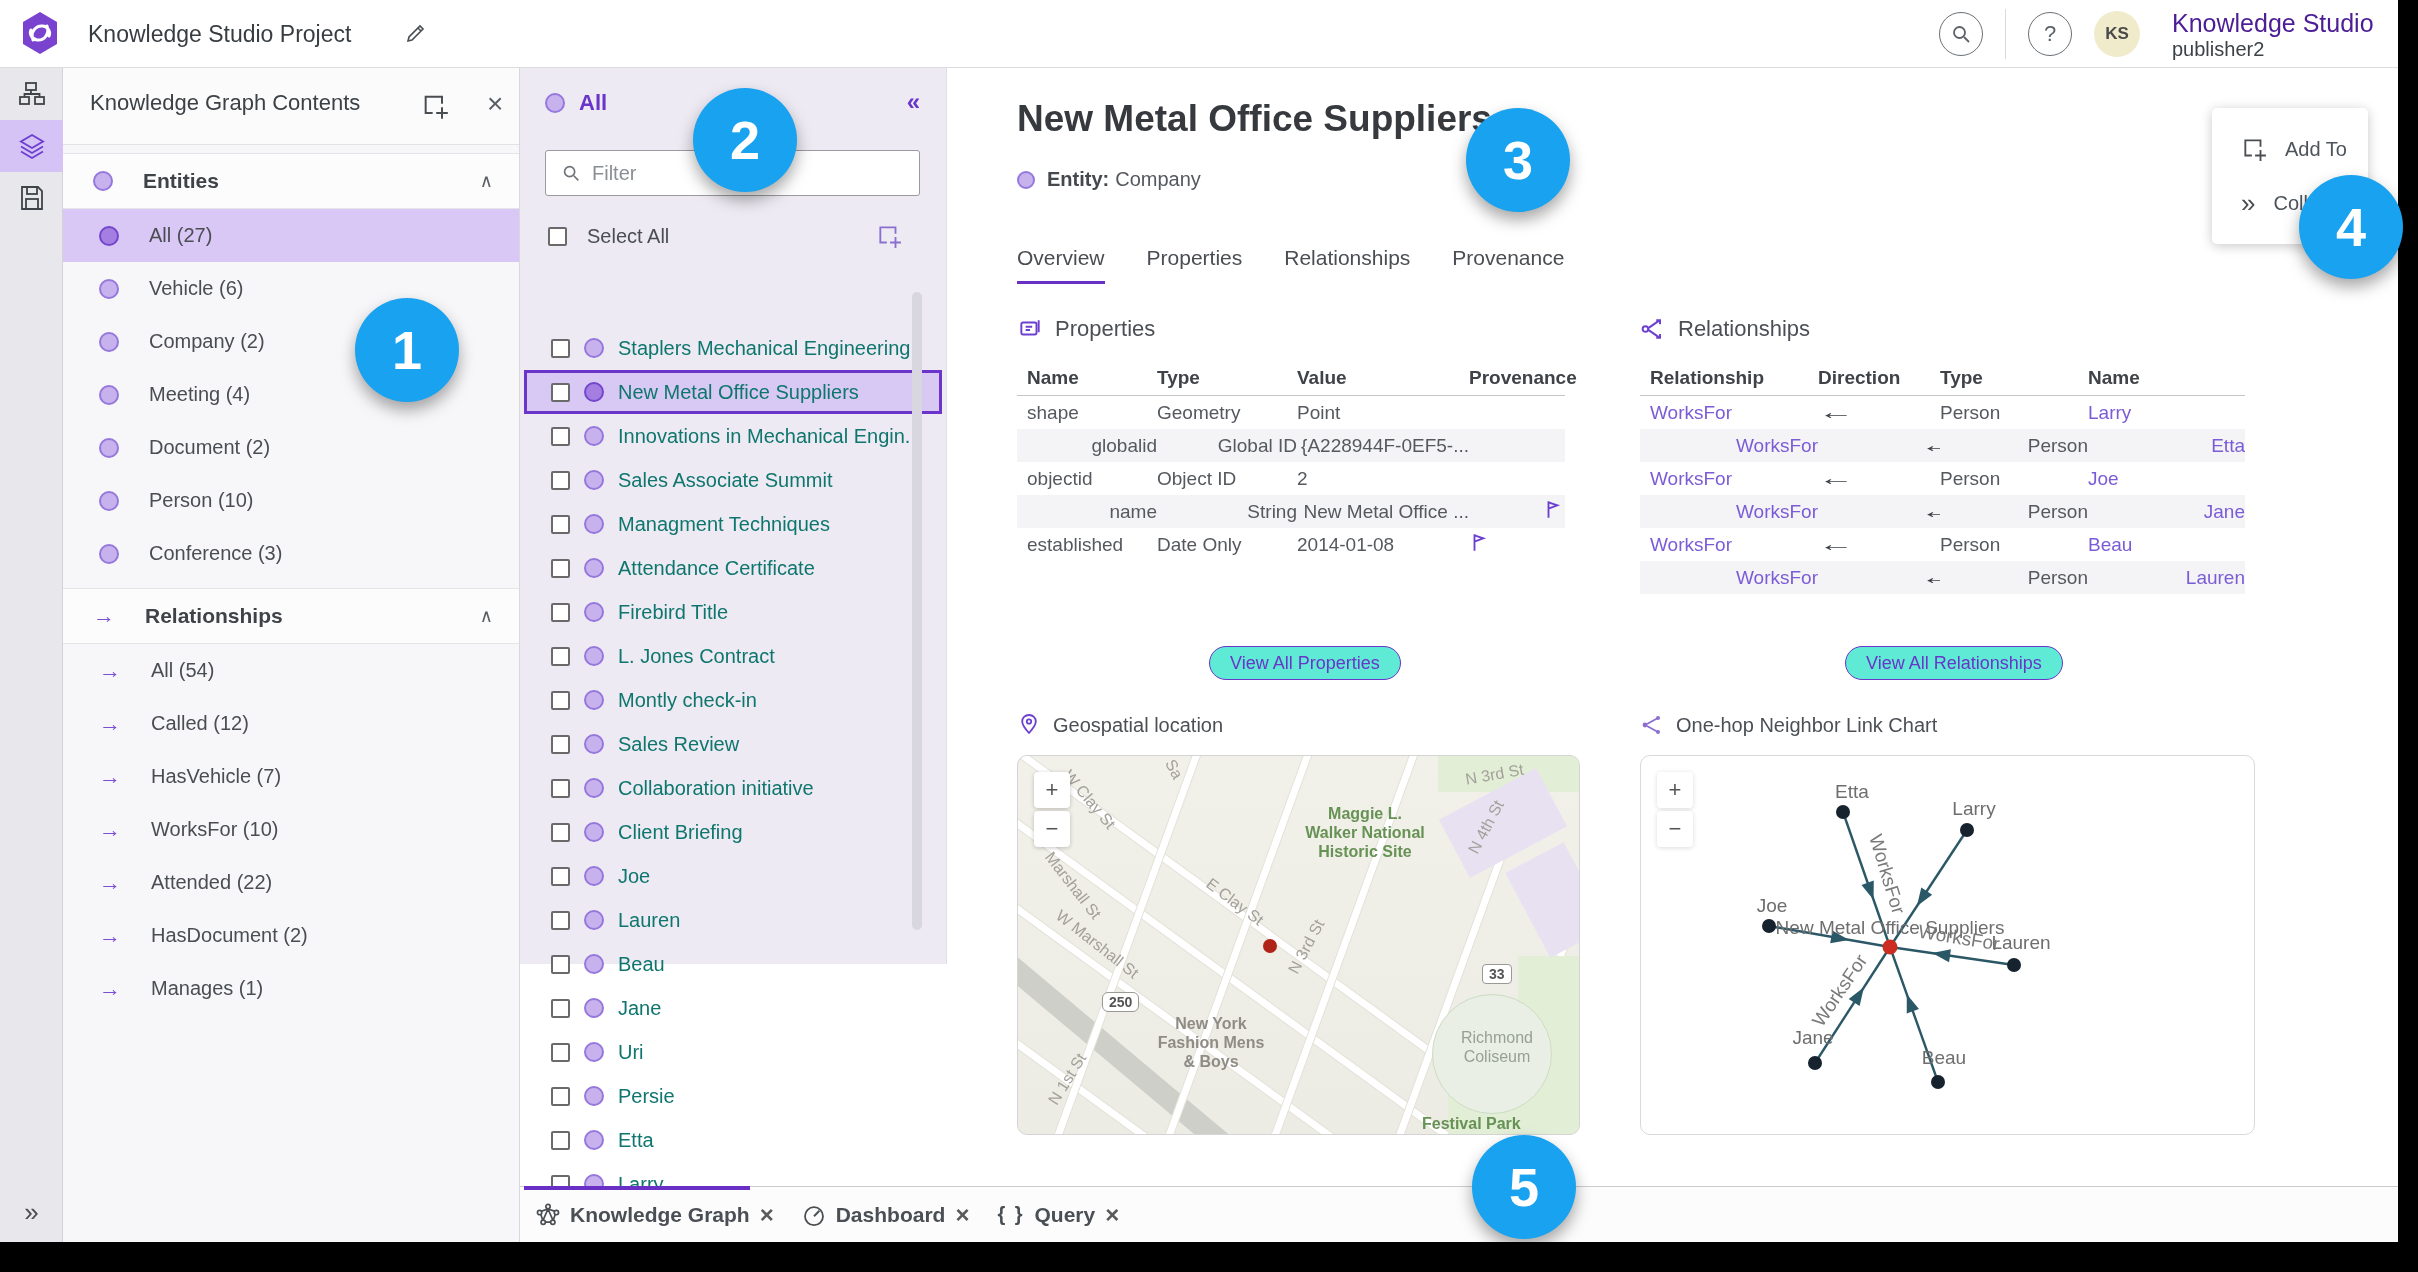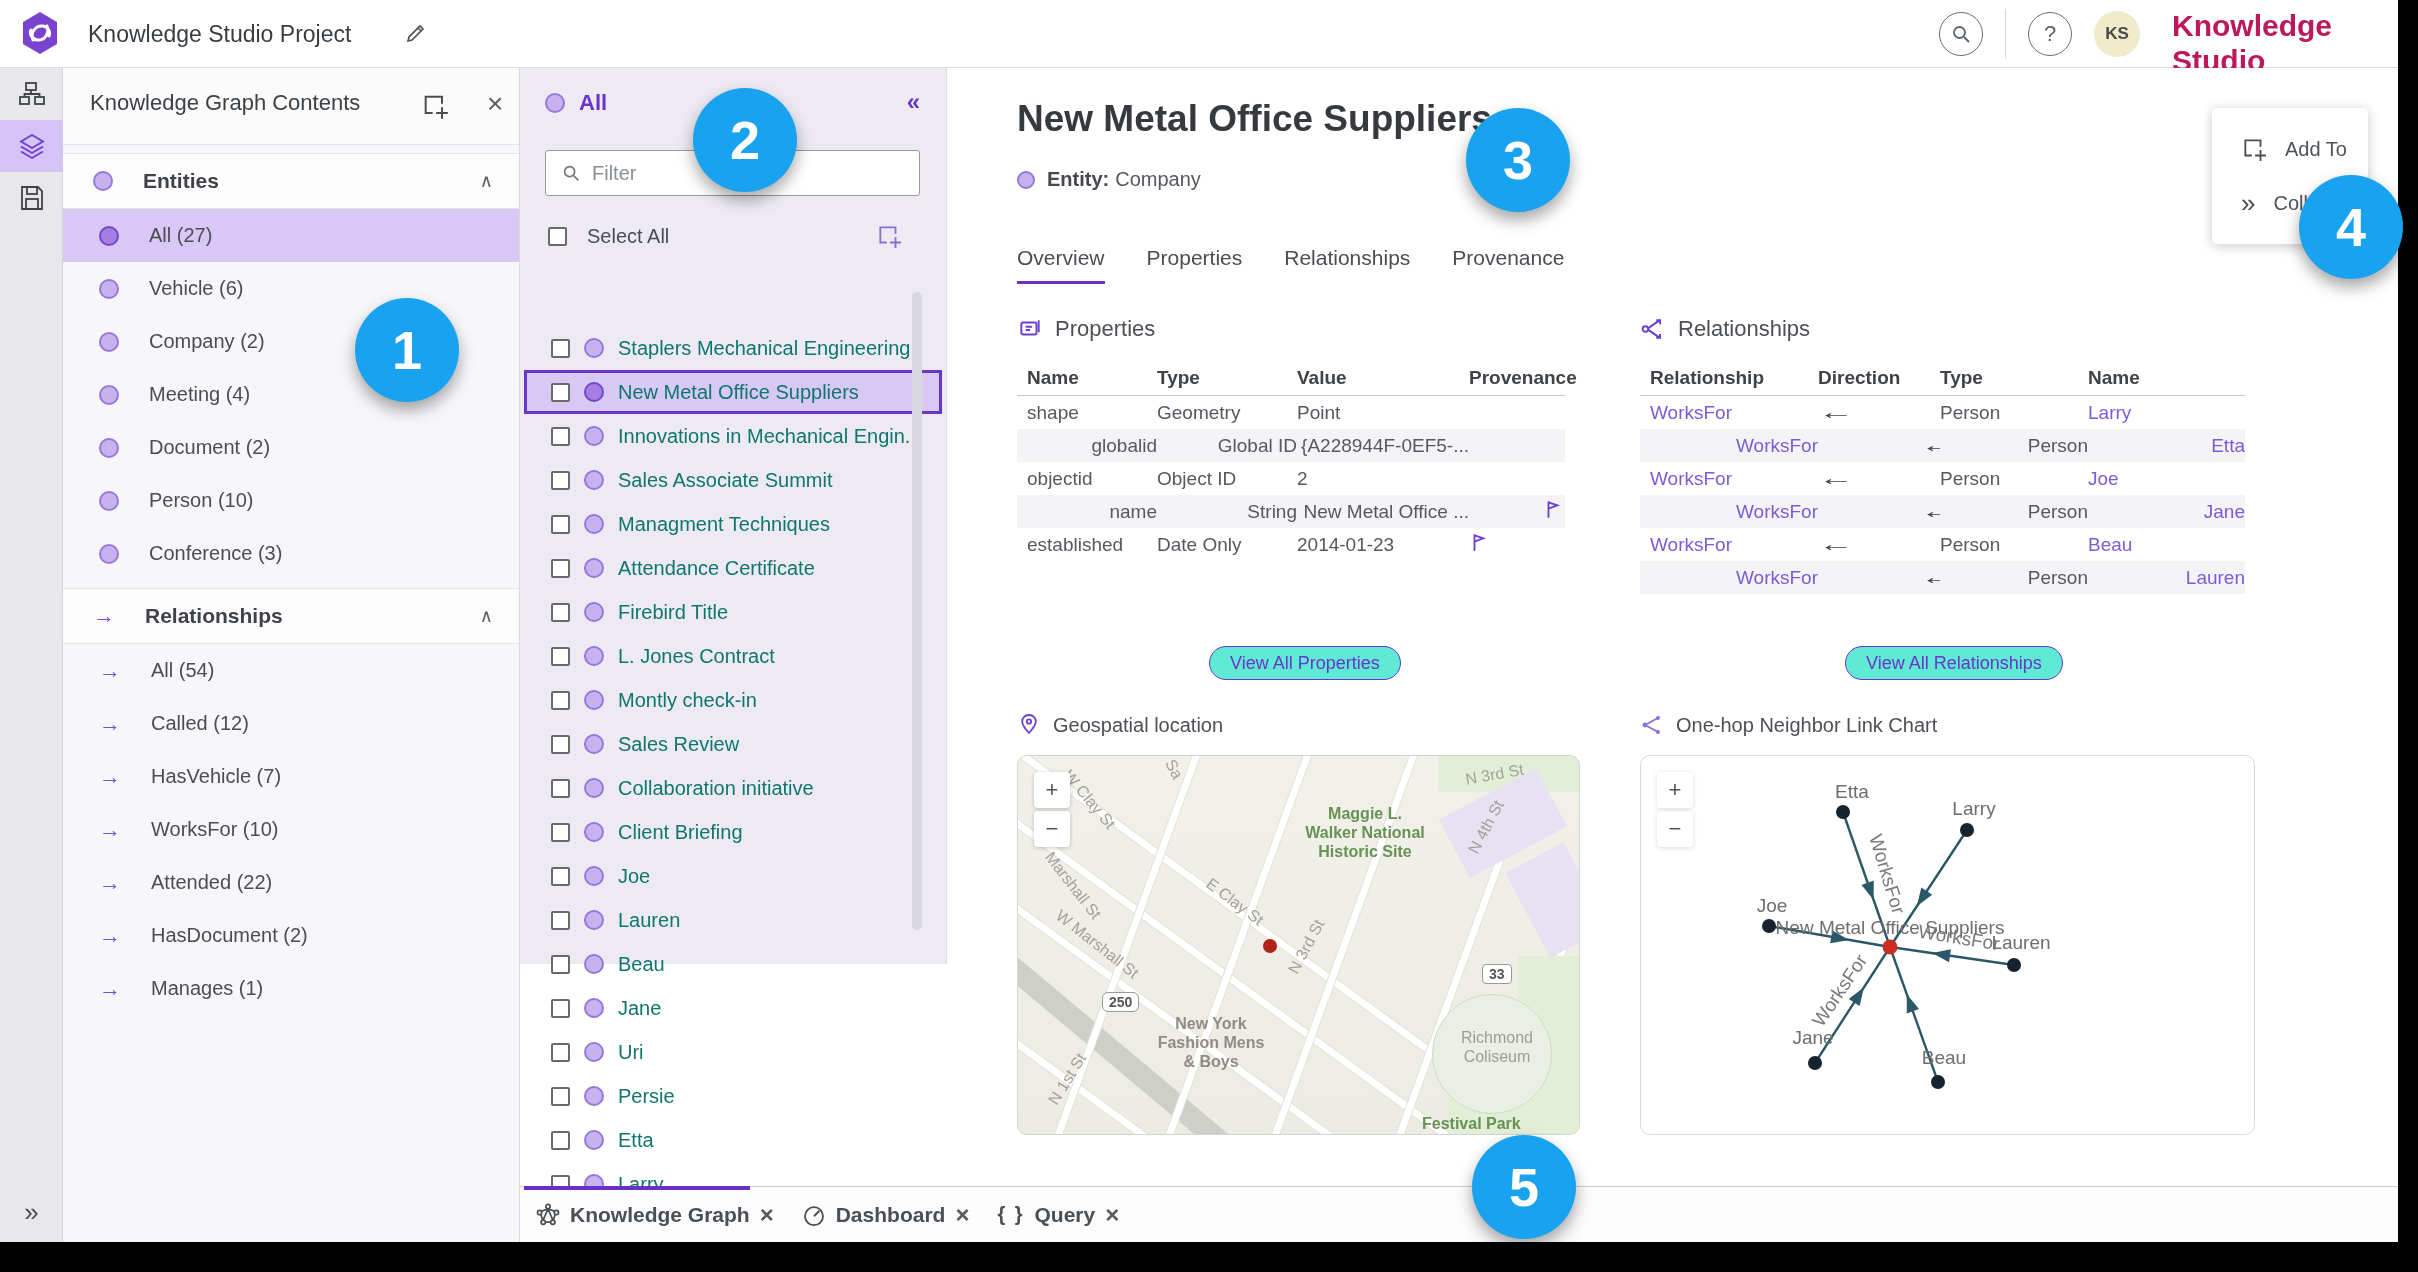--- a/index.html
+++ b/index.html
@@ -10,21 +10,21 @@
   
   .topbar { position: absolute; left: 0; top: 0; width: 2398px; height: 68px; background: #fff; border-bottom: 1px solid #dcdcdc; display: flex; align-items: center; }
   .logo { position: absolute; left: 20px; top: 11px; }
   .app-title { position: absolute; left: 88px; top: 21px; font-size: 23px; color: #383d42; }
   .pencil { position: absolute; left: 404px; top: 21px; }
   .top-right { position: absolute; right: 258px; top: 0; height: 68px; display: flex; align-items: center; gap: 22px; }
   .circ-btn { width: 44px; height: 44px; border: 1.5px solid #6a7076; border-radius: 50%; display: flex; align-items: center; justify-content: center; color: #5c6268; font-size: 22px; background: #fff; }
   .vdiv { width: 1px; height: 50px; background: #dadada; }
   .avatar { width: 46px; height: 46px; border-radius: 50%; background: #f0ebca; display: flex; align-items: center; justify-content: center; font-size: 17px; font-weight: bold; color: #4a4a4a; }
   .user-block { position: absolute; left: 2172px; top: 9px; line-height: 1.15; }
-  .user-name { font-size: 30px; color: #be185d; font-weight: bold; }
+  .user-name { font-size: 25px; color: #4c1d95; }
   .user-role { font-size: 20px; color: #3d4247; }
 
   
   .rail { position: absolute; left: 0; top: 68px; width: 63px; height: 1174px; background: #e8e7eb; border-right: 1px solid #d4d4d4; }
   .rail-item { width: 63px; height: 52px; display: flex; align-items: center; justify-content: center; }
   .rail-item.sel { background: #d5c3f6; }
   .rail-expand { position: absolute; left: 0; bottom: 14px; width: 63px; text-align: center; font-size: 26px; color: #4a4e52; }
 
   
   .left-panel { position: absolute; left: 63px; top: 68px; width: 457px; height: 1174px; background: #f7f6f9; border-right: 1px solid #d9d8dc; }
@@ -503,21 +503,21 @@
             <span class="td">name</span>
             <span class="td">String</span>
             <span class="td">New Metal Office ...</span>
             <span class="td"><svg width="22" height="22" viewBox="0 0 20 20">
                 <path d="M5 18 V3 M5 4 l8 2.6 -8 3" fill="none" stroke="#6d3fd1" stroke-width="1.7"></path>
               </svg></span>
           </div>
           <div class="trow grid-props">
             <span class="td">established</span>
             <span class="td">Date Only</span>
-            <span class="td">2014-01-23</span>
+            <span class="td">2014-01-08</span>
             <span class="td"><svg width="22" height="22" viewBox="0 0 20 20">
                 <path d="M5 18 V3 M5 4 l8 2.6 -8 3" fill="none" stroke="#6d3fd1" stroke-width="1.7"></path>
               </svg></span>
           </div>
         </div>
       <div class="viewall-btn" style="left:262px;top:578px;">View All Properties</div>
 
       <div class="sec-title" style="left:693px;top:248px;">
         <svg width="26" height="26" viewBox="0 0 24 24">
             <circle cx="5" cy="12" r="2.6" fill="none" stroke="#6d3fd1" stroke-width="1.8"></circle>

